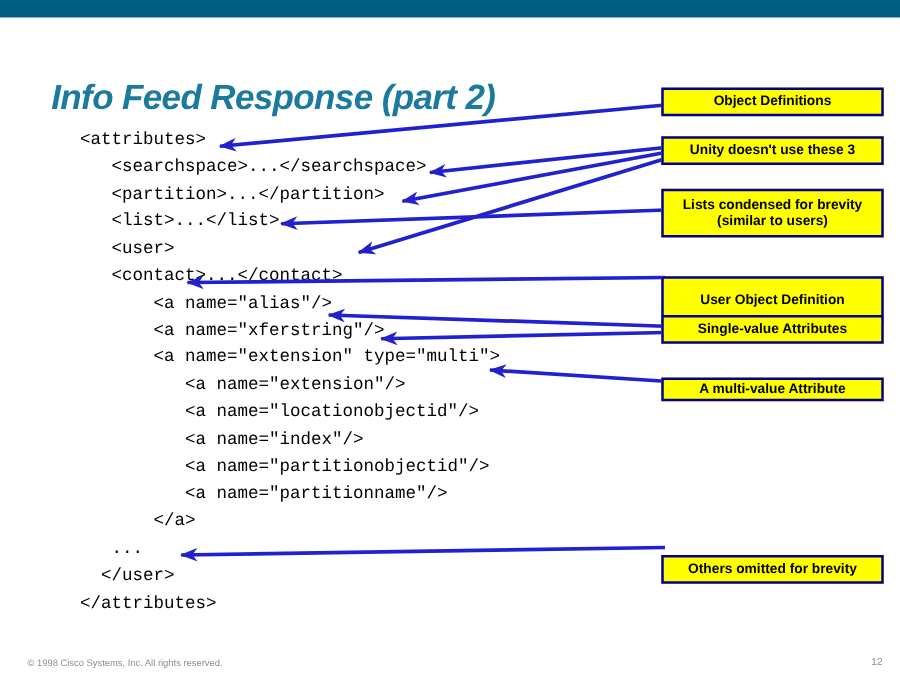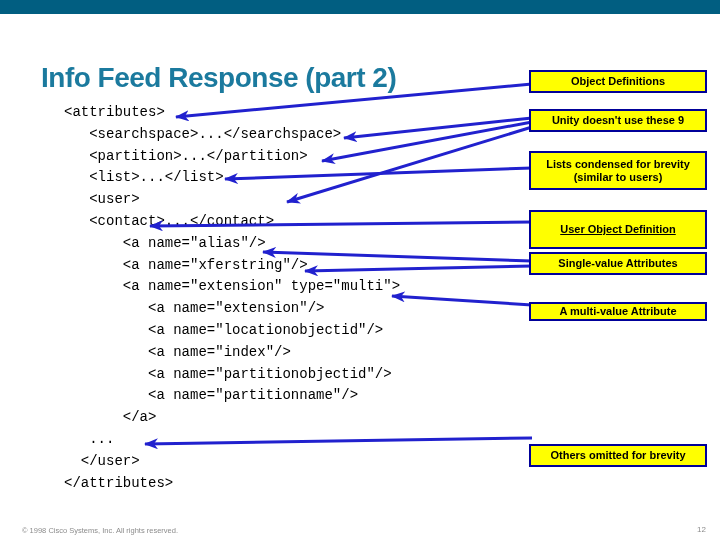--- a/index.html
+++ b/index.html
@@ -15,20 +15,21 @@
     width: 720px; height: 14px;
     background: #015E81;
   }
   .slide-title {
     position: absolute; left: 41px; top: 62px;
     font-size: 28px; font-weight: bold;
     letter-spacing: -0.5px;
     color: #1B7A9E;
     z-index: 1;
     white-space: nowrap;
+    font-style: italic;
   }
   .code {
     position: absolute; left: 64px; top: 102px;
     font-family: "Liberation Mono", "DejaVu Sans Mono", monospace;
     font-size: 14px; line-height: 21.8px;
     color: #000000;
     z-index: 2;
   }
   .code-line { white-space: pre; height: 21.8px; }
   .arrows {
@@ -45,21 +46,21 @@
     display: flex; align-items: center; justify-content: center;
     text-align: center;
     font-size: 11px; font-weight: bold; color: #000000;
     line-height: 13px;
     z-index: 4;
     padding: 1px 1px;
   }
   .co-1 { top: 70px;  height: 23px; }
   .co-2 { top: 109px; height: 23px; }
   .co-3 { top: 151px; height: 39px; }
-  .co-4 { top: 210px; height: 39px; text-decoration: underline; }
+  .co-4 { top: 221px; height: 39px; }
   .co-5 { top: 252px; height: 23px; }
   .co-6 { top: 302px; height: 19px; }
   .co-7 { top: 444px; height: 23px; }
   .footer-copyright {
     position: absolute; left: 22px; top: 526px;
     font-size: 7.5px; color: #8C8C8C;
     z-index: 2;
   }
   .footer-page {
     position: absolute; right: 14px; top: 525px;
@@ -112,21 +113,21 @@
     <line x1="532" y1="266" x2="305" y2="271" marker-end="url(#ah)"></line>
     <line x1="532" y1="305" x2="392" y2="296" marker-end="url(#ah)"></line>
     <line x1="532" y1="438" x2="145" y2="444" marker-end="url(#ah)"></line>
   </g>
 </svg>
 
 <div class="callout co-1">
     <span>Object Definitions</span>
   </div>
 <div class="callout co-2">
-    <span>Unity doesn't use these 9</span>
+    <span>Unity doesn't use these 3</span>
   </div>
 <div class="callout co-3">
     <span>Lists condensed for brevity (similar to users)</span>
   </div>
 <div class="callout co-4">
     <span>User Object Definition</span>
   </div>
 <div class="callout co-5">
     <span>Single-value Attributes</span>
   </div>

